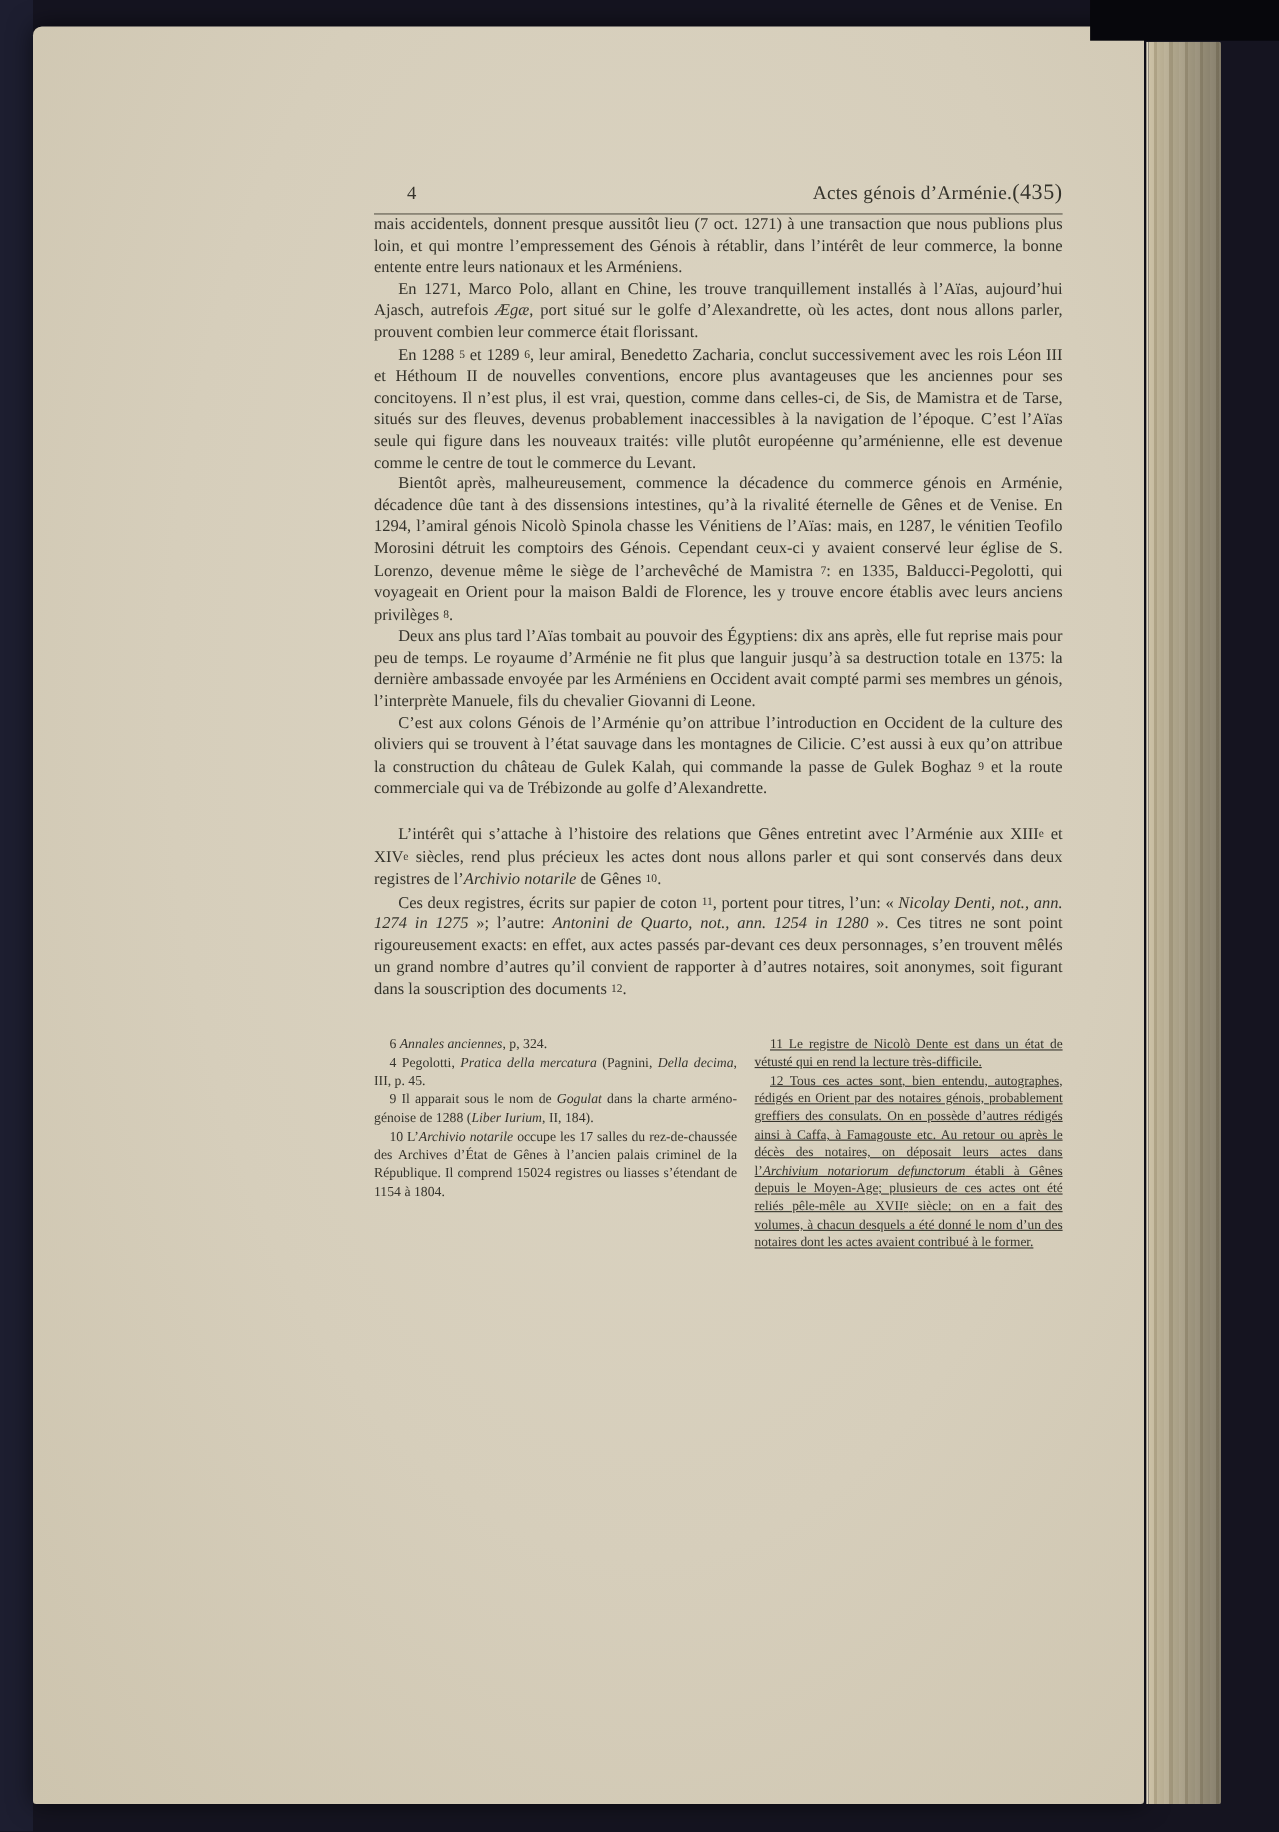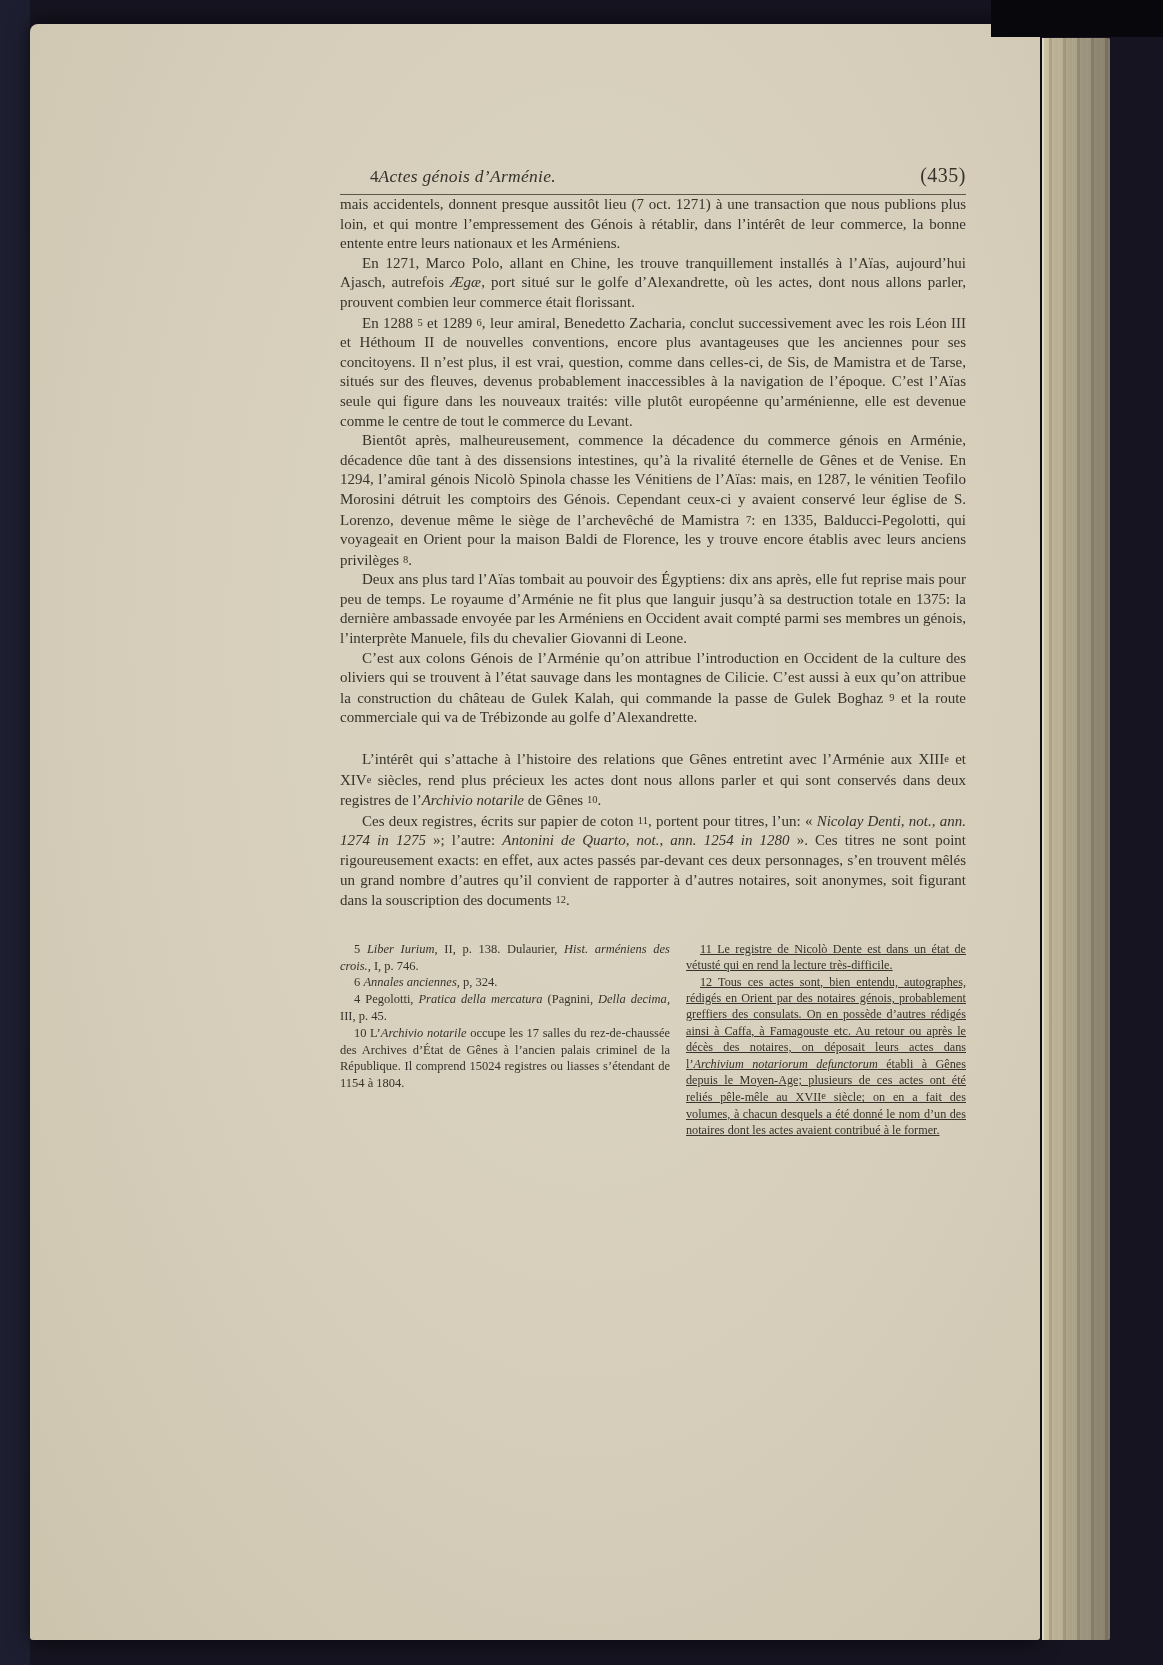--- a/index.html
+++ b/index.html
@@ -23,21 +23,21 @@
       linear-gradient(90deg, rgba(0,0,0,0) 0%, rgba(0,0,0,.35) 100%),
       repeating-linear-gradient(90deg,#cdc2a6 0 5px,#b4a88a 5px 8px,#c6bb9e 8px 14px);
     border-left:2px solid #e0d9c5;
     border-radius:0 2px 2px 0;
   }
   .corner-dark{position:absolute;top:0;right:0;width:172px;height:37px;background:#07070c;}
 
   .content{position:absolute;left:310px;top:140px;width:626px;color:var(--ink,#35332b);}
   .header{display:flex;align-items:baseline;border-bottom:1px solid var(--rule,#5a564a);padding-bottom:7px;}
   .pagenum{font-size:17px;margin-left:30px;}
-  .title{flex:1;text-align:left;font-style:italic;font-size:17.5px;letter-spacing:.3px;}
+  .title{flex:1;text-align:right;font-size:17.5px;letter-spacing:.3px;}
   .folio{font-size:20px;letter-spacing:.5px;}
 
   .body{font-size:15px;line-height:19.6px;text-align:justify;}
   .para{margin:0;}
   .para.indent{text-indent:22px;}
   .para.gap{margin-top:21px;}
   .it{font-style:italic;}
   .sup{font-size:10.5px;vertical-align:2px;}
 
   .footnotes{display:flex;margin-top:30px;}
@@ -66,23 +66,23 @@
           <p class="para indent"><span>En 1288 </span><span class="sup">5</span><span> et 1289 </span><span class="sup">6</span><span>, leur amiral, Benedetto Zacharia, conclut successivement avec les rois Léon III et Héthoum II de nouvelles conventions, encore plus avantageuses que les anciennes pour ses concitoyens. Il n’est plus, il est vrai, question, comme dans celles-ci, de Sis, de Mamistra et de Tarse, situés sur des fleuves, devenus probablement inaccessibles à la navigation de l’époque. C’est l’Aïas seule qui figure dans les nouveaux traités: ville plutôt européenne qu’arménienne, elle est devenue comme le centre de tout le commerce du Levant.</span></p>
           <p class="para indent"><span>Bientôt après, malheureusement, commence la décadence du commerce génois en Arménie, décadence dûe tant à des dissensions intestines, qu’à la rivalité éternelle de Gênes et de Venise. En 1294, l’amiral génois Nicolò Spinola chasse les Vénitiens de l’Aïas: mais, en 1287, le vénitien Teofilo Morosini détruit les comptoirs des Génois. Cependant ceux-ci y avaient conservé leur église de S. Lorenzo, devenue même le siège de l’archevêché de Mamistra </span><span class="sup">7</span><span>: en 1335, Balducci-Pegolotti, qui voyageait en Orient pour la maison Baldi de Florence, les y trouve encore établis avec leurs anciens privilèges </span><span class="sup">8</span><span>.</span></p>
           <p class="para indent"><span>Deux ans plus tard l’Aïas tombait au pouvoir des Égyptiens: dix ans après, elle fut reprise mais pour peu de temps. Le royaume d’Arménie ne fit plus que languir jusqu’à sa destruction totale en 1375: la dernière ambassade envoyée par les Arméniens en Occident avait compté parmi ses membres un génois, l’interprète Manuele, fils du chevalier Giovanni di Leone.</span></p>
           <p class="para indent"><span>C’est aux colons Génois de l’Arménie qu’on attribue l’introduction en Occident de la culture des oliviers qui se trouvent à l’état sauvage dans les montagnes de Cilicie. C’est aussi à eux qu’on attribue la construction du château de Gulek Kalah, qui commande la passe de Gulek Boghaz </span><span class="sup">9</span><span> et la route commerciale qui va de Trébizonde au golfe d’Alexandrette.</span></p>
           <p class="para indent gap"><span>L’intérêt qui s’attache à l’histoire des relations que Gênes entretint avec l’Arménie aux XIII</span><span class="sup">e</span><span> et XIV</span><span class="sup">e</span><span> siècles, rend plus précieux les actes dont nous allons parler et qui sont conservés dans deux registres de l’</span><span class="it">Archivio notarile</span><span> de Gênes </span><span class="sup">10</span><span>.</span></p>
           <p class="para indent"><span>Ces deux registres, écrits sur papier de coton </span><span class="sup">11</span><span>, portent pour titres, l’un: « </span><span class="it">Nicolay Denti, not., ann. 1274 in 1275</span><span> »; l’autre: </span><span class="it">Antonini de Quarto, not., ann. 1254 in 1280</span><span> ». Ces titres ne sont point rigoureusement exacts: en effet, aux actes passés par-devant ces deux personnages, s’en trouvent mêlés un grand nombre d’autres qu’il convient de rapporter à d’autres notaires, soit anonymes, soit figurant dans la souscription des documents </span><span class="sup">12</span><span>.</span></p>
         </div>
 
       <div class="footnotes">
         <div class="fncol fnleft">
-            <p class="para"><span>5 </span><span class="it">Liber Iurium</span><span>, II, p. 138. Dulaurier, </span><span class="it">Hist. arméniens des crois.</span><span>, I, p. 746.</span></p>
             <p class="para"><span>6 </span><span class="it">Annales anciennes</span><span>, p, 324.</span></p>
             <p class="para"><span>4 Pegolotti, </span><span class="it">Pratica della mercatura</span><span> (Pagnini, </span><span class="it">Della decima</span><span>, III, p. 45.</span></p>
+            <p class="para"><span>9 Il apparait sous le nom de </span><span class="it">Gogulat</span><span> dans la charte arméno-génoise de 1288 (</span><span class="it">Liber Iurium</span><span>, II, 184).</span></p>
             <p class="para"><span>10 L’</span><span class="it">Archivio notarile</span><span> occupe les 17 salles du rez-de-chaussée des Archives d’État de Gênes à l’ancien palais criminel de la République. Il comprend 15024 registres ou liasses s’étendant de 1154 à 1804.</span></p>
           </div>
         <div class="fncol fnright">
             <p class="para"><span>11 Le registre de Nicolò Dente est dans un état de vétusté qui en rend la lecture très-difficile.</span></p>
             <p class="para"><span>12 Tous ces actes sont, bien entendu, autographes, rédigés en Orient par des notaires génois, probablement greffiers des consulats. On en possède d’autres rédigés ainsi à Caffa, à Famagouste etc. Au retour ou après le décès des notaires, on déposait leurs actes dans l’</span><span class="it">Archivium notariorum defunctorum</span><span> établi à Gênes depuis le Moyen-Age; plusieurs de ces actes ont été reliés pêle-mêle au XVII</span><span class="sup">e</span><span> siècle; on en a fait des volumes, à chacun desquels a été donné le nom d’un des notaires dont les actes avaient contribué à le former.</span></p>
           </div>
       </div>
 
     </div>
   </div>

